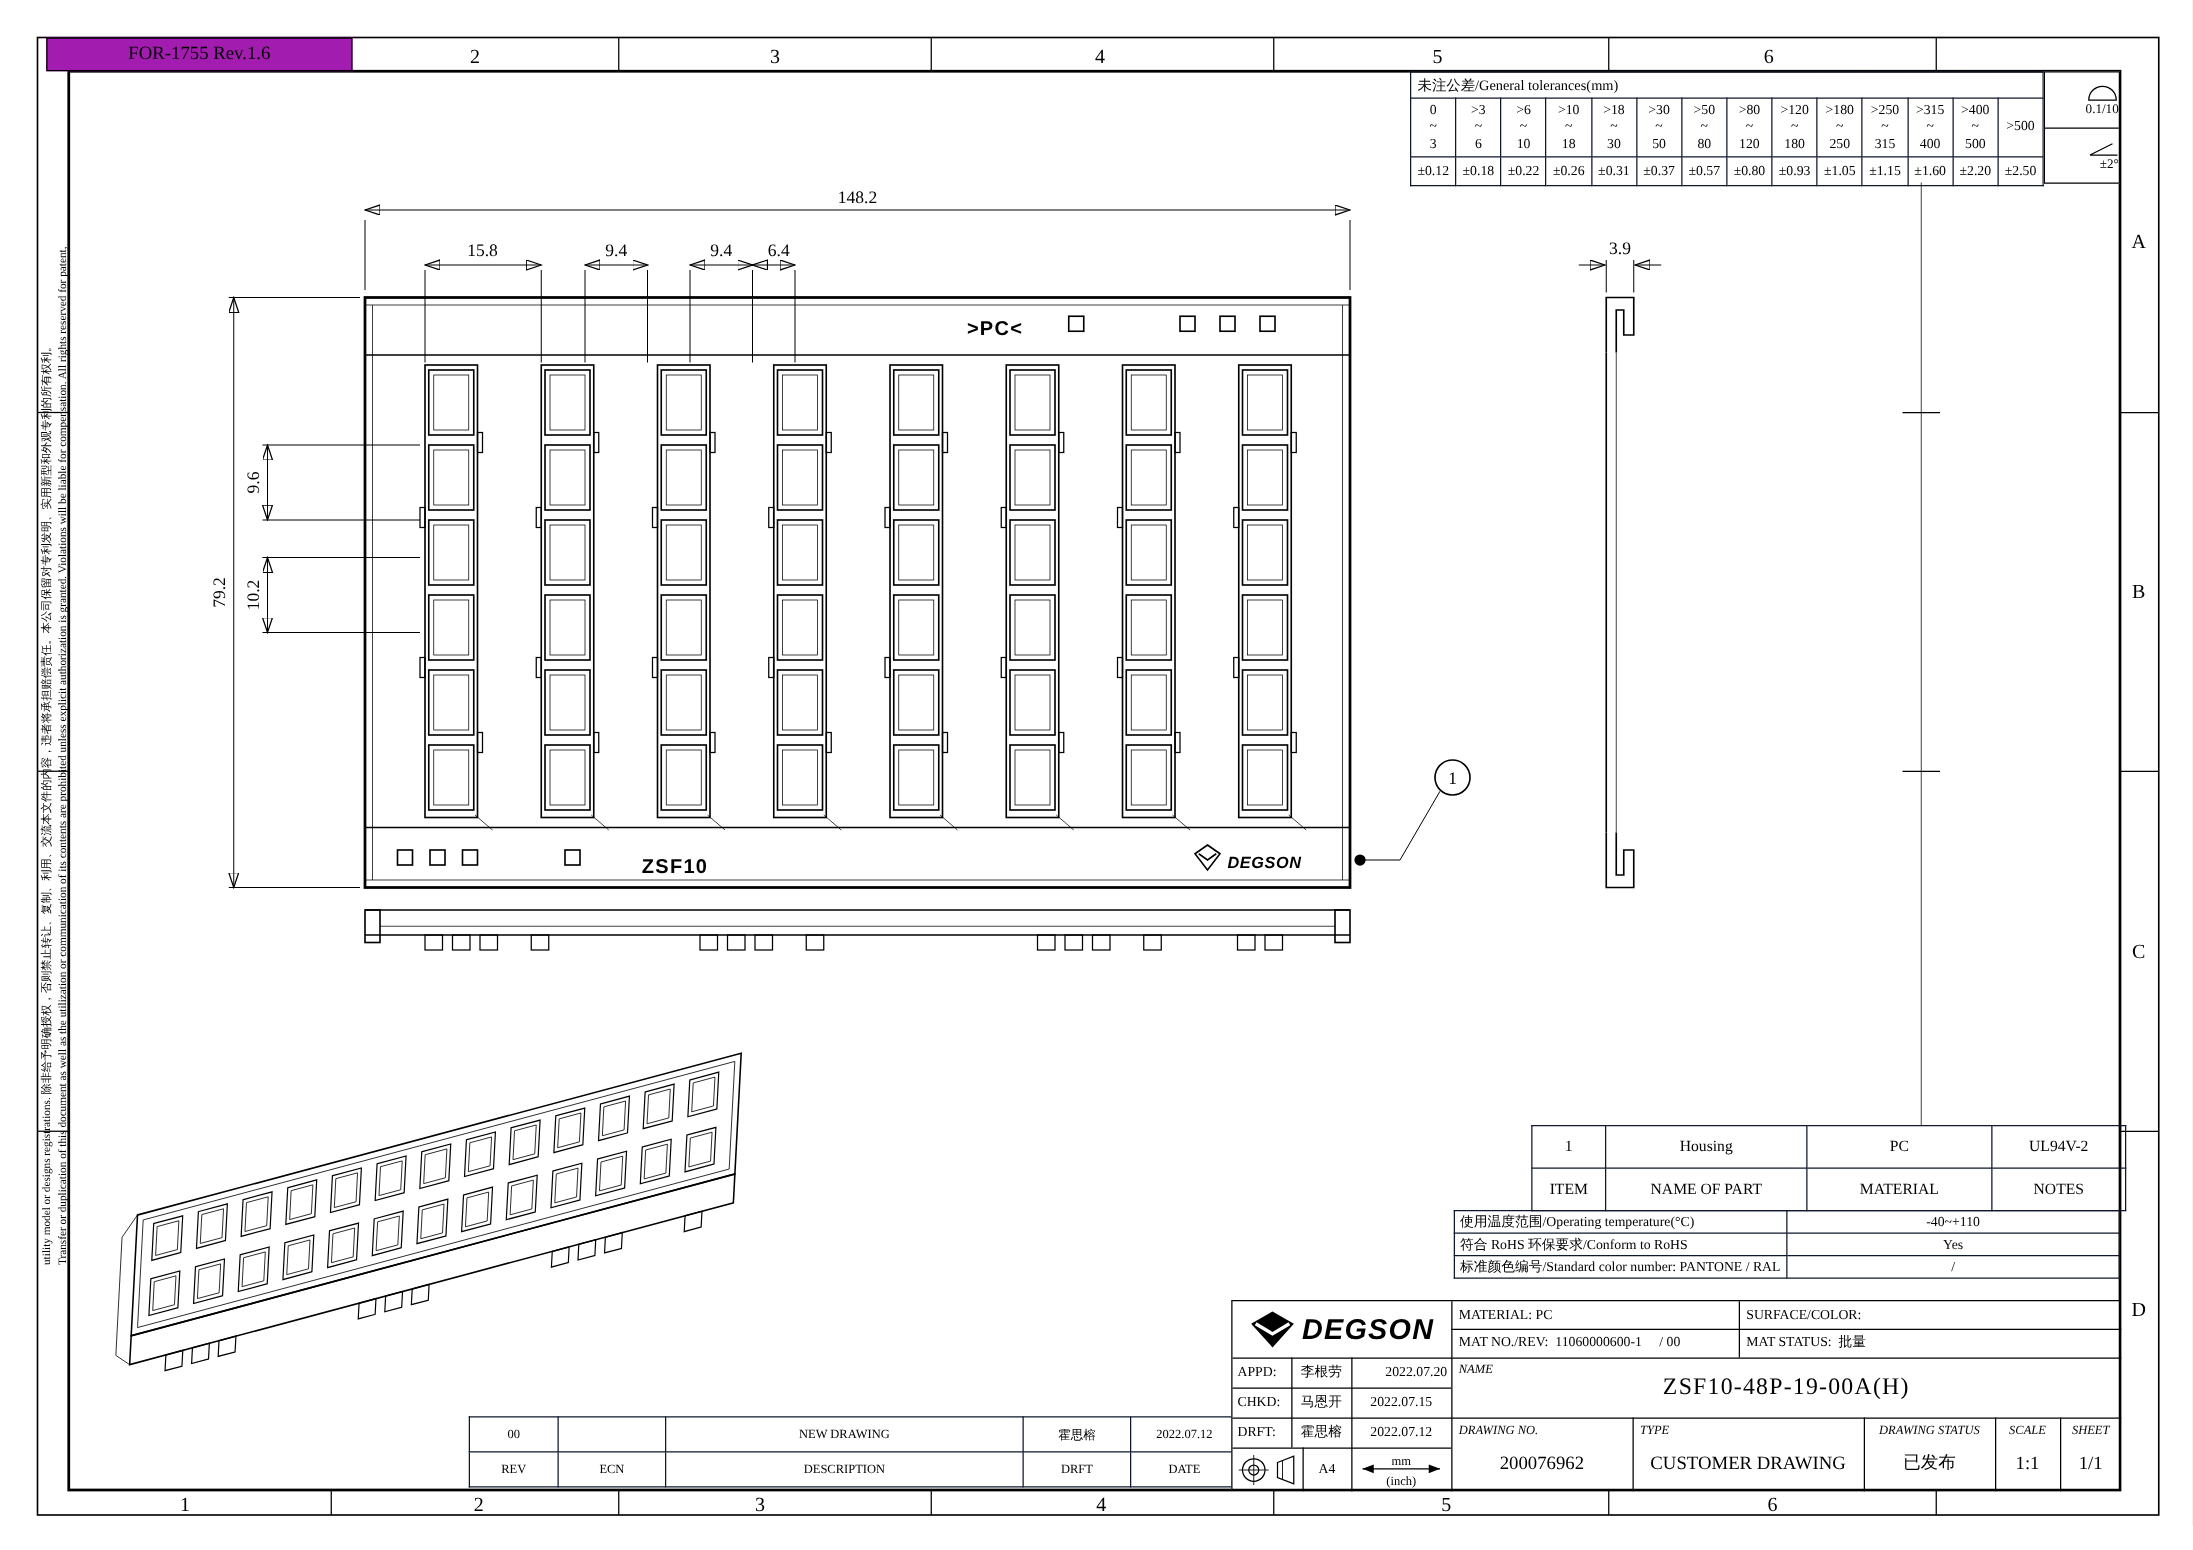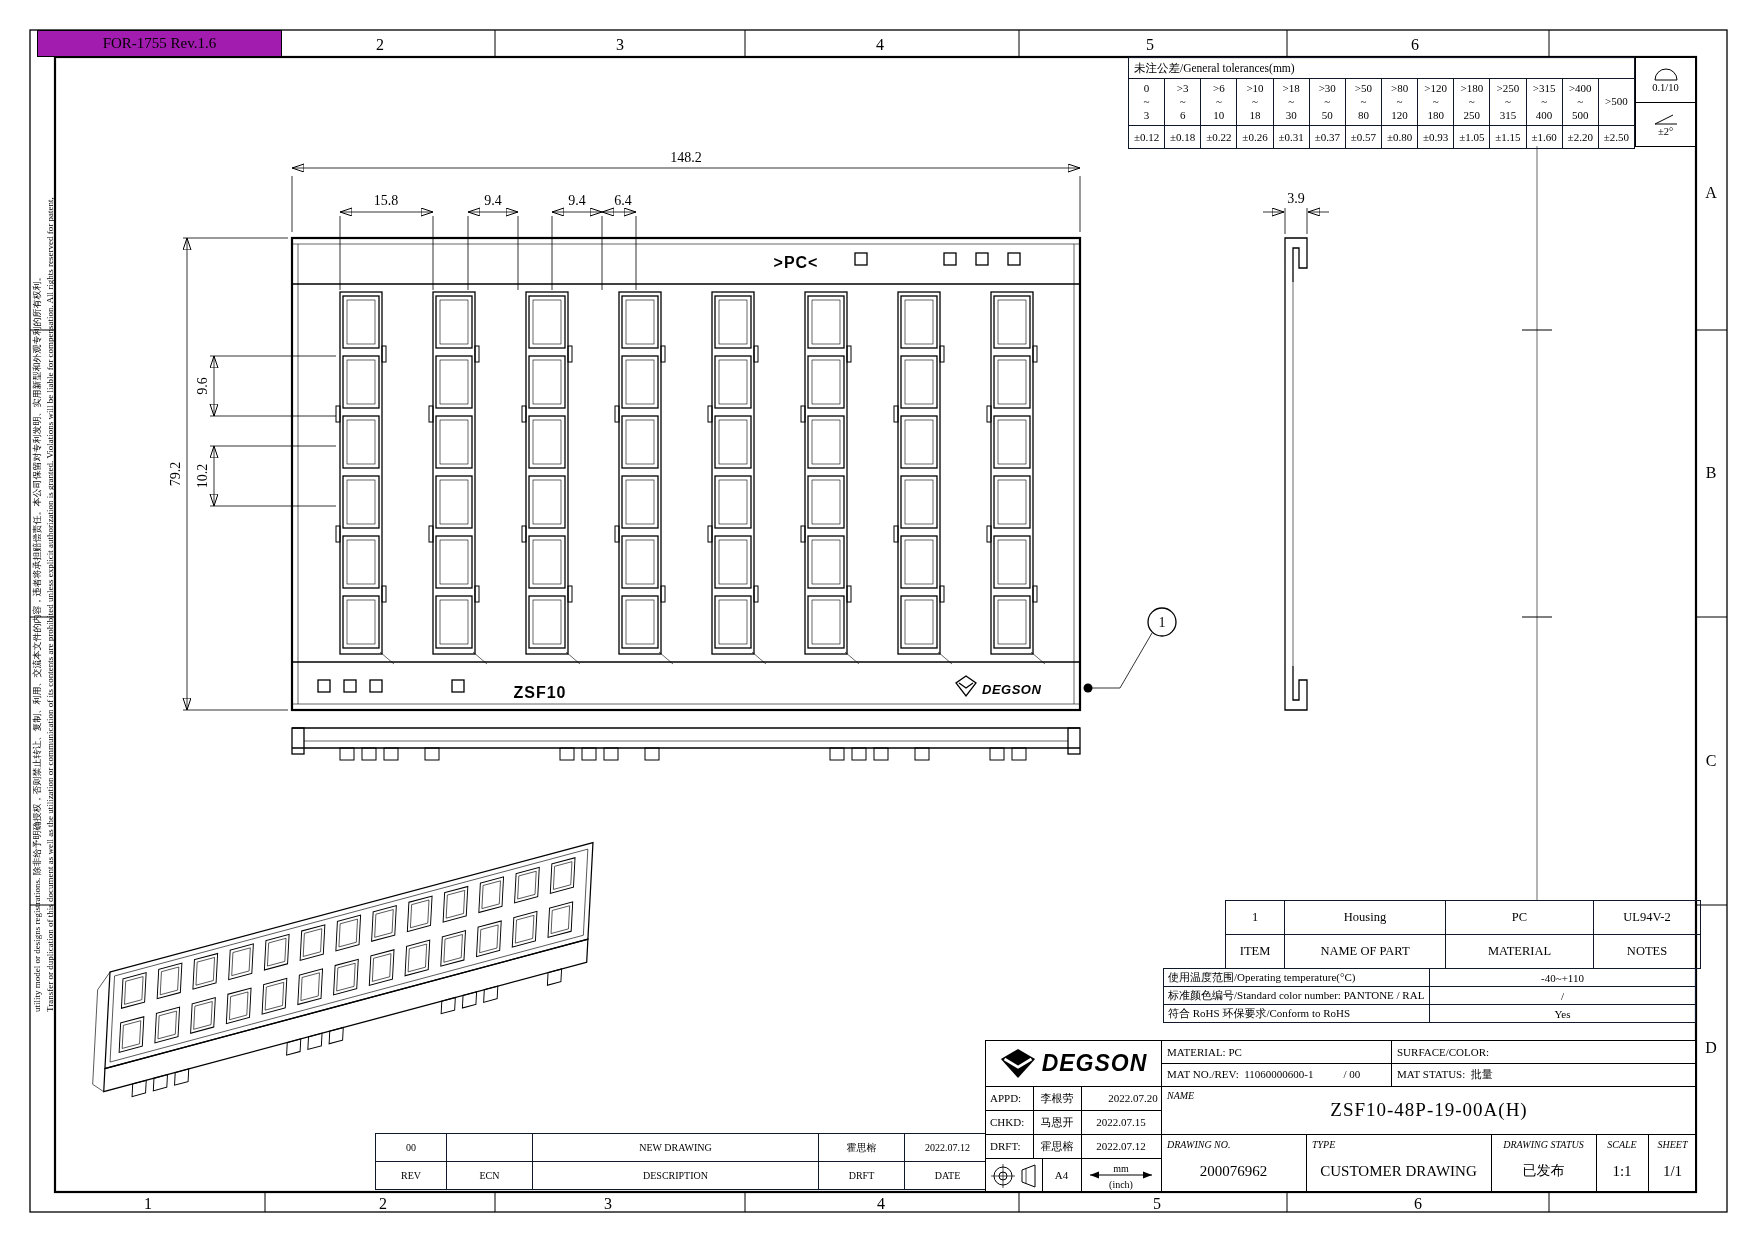--- a/index.html
+++ b/index.html
@@ -23,21 +23,21 @@
   table{border-collapse:collapse;table-layout:fixed;}
   td{border:1px solid #0f172a;padding:0;text-align:center;vertical-align:middle;
      font-family:"Liberation Serif",serif;color:#000;overflow:hidden;white-space:nowrap;}
   .tol{width:507px;border:1.5px solid #000;}
   .tol td{width:36px;font-size:11px;}
   .tol td.wide{width:39px;}
   .tol .tolTitle{text-align:left;padding-left:5px;height:20px;font-size:11.5px;}
   .tol .rng td{height:46px;line-height:1.22;}
   .tol .tolv td{height:22px;font-size:11px;}
   .symbox{border:1px solid #000;box-sizing:border-box;background:#fff;}
-  .symcell{display:flex;flex-direction:column;align-items:center;justify-content:center;gap:1px;}
+  .symcell{display:flex;flex-direction:column;align-items:flex-end;justify-content:center;gap:1px;}
   .symtxt{font-size:10.5px;}
   .parts{width:471px;border:1.5px solid #000;}
   .parts td{height:33px;font-size:12.5px;}
   .spec{width:533px;border:1.5px solid #000;}
   .spec td{height:17px;font-size:11px;}
   .spec td.lbl{text-align:left;padding-left:4px;}
   .rev{width:610px;border:1.5px solid #000;}
   .rev td{font-size:10px;}
   
   #tb{border:1.5px solid #000;box-sizing:border-box;background:#fff;}
@@ -435,26 +435,26 @@
   </div>
 
   <div class="abs" style="left:1163px;top:968px">
     <table class="spec">
       <tbody>
       <tr>
         <td class="lbl">使用温度范围/Operating temperature(°C)</td>
         <td>-40~+110</td>
       </tr>
       <tr>
+        <td class="lbl">符合 RoHS 环保要求/Conform to RoHS</td>
+        <td>Yes</td>
+      </tr>
+      <tr>
         <td class="lbl">标准颜色编号/Standard color number: PANTONE / RAL</td>
         <td>/</td>
-      </tr>
-      <tr>
-        <td class="lbl">符合 RoHS 环保要求/Conform to RoHS</td>
-        <td>Yes</td>
       </tr>
     </tbody>
       </table>
   </div>
 
   <div class="abs" style="left:375px;top:1133px">
     <table class="rev">
       <tbody>
           <tr style="height:28px">
         <td style="width:70px">00</td>
@@ -528,21 +528,21 @@
         <text class="tinyTxt" x="35" y="11" text-anchor="middle">mm</text>
         <text class="tinyTxt" x="35" y="27" text-anchor="middle">(inch)</text>
       </svg>
     </div>
 
     <div class="cell" style="left:181px;top:2px;width:220px;height:19px">
       <span>MATERIAL:</span>&nbsp;<span>PC</span>
     </div>
     <div class="cell" style="left:181px;top:24px;width:222px;height:19px">
       <span>MAT NO./REV:</span>&nbsp;&nbsp;<span>11060000600-1</span>
-      <span style="margin-left:30px">/ 00</span>
+      <span style="margin-left:14px">/ 00</span>
     </div>
     <div class="cell" style="left:411px;top:2px;width:296px;height:19px">SURFACE/COLOR:</div>
     <div class="cell" style="left:411px;top:24px;width:296px;height:19px">
       <span>MAT STATUS:</span>&nbsp;&nbsp;<span>批量</span>
     </div>
 
     <div class="cell lab" style="left:181px;top:47px;width:60px;height:14px">NAME</div>
     <div class="cell ctr bigname" style="left:175px;top:45px;width:536px;height:48px">ZSF10-48P-19-00A(H)</div>
 
     <div class="cell lab" style="left:181px;top:96px;width:139px;height:15px">DRAWING NO.</div>

